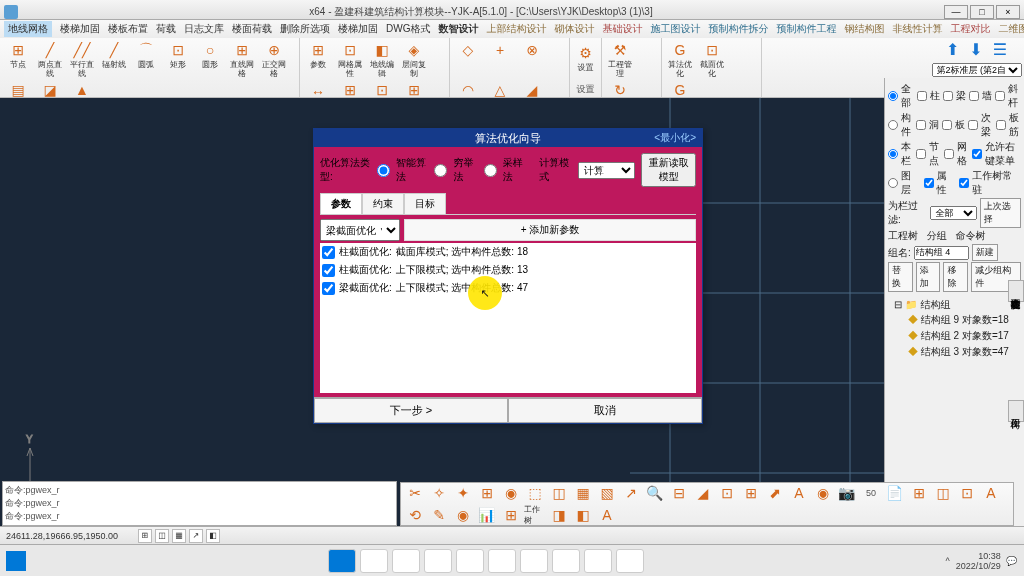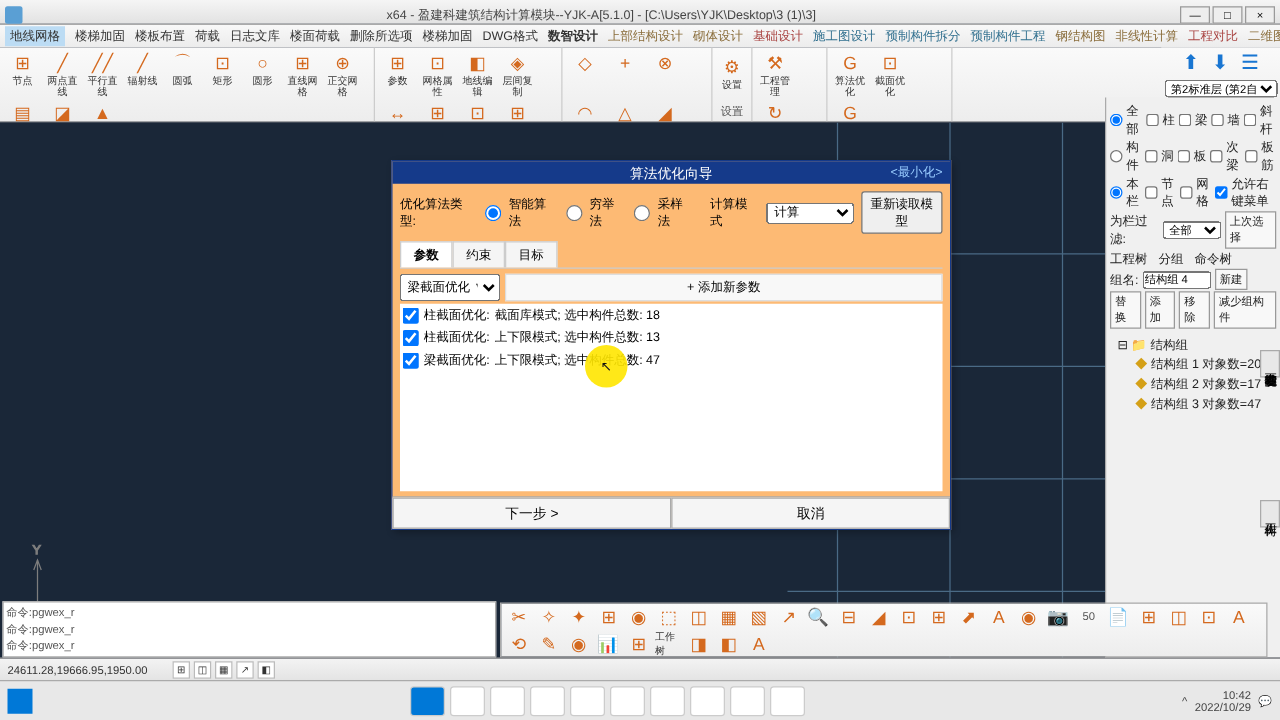--- a/index.html
+++ b/index.html
@@ -28,21 +28,21 @@
 .side{position:absolute;top:78px;right:0;width:140px;bottom:50px;background:#f0f0f0;border-left:1px solid #aaa;font-size:10px;color:#222;padding:3px}
 .side .shdr{background:linear-gradient(#e6e6e6,#d8d8d8);padding:2px 4px;font-weight:bold;margin-bottom:2px}
 .side .srow{display:flex;align-items:center;gap:3px;margin:1px 0}
 .side input[type=radio],.side input[type=checkbox]{width:10px;height:10px}
 .side select,.side input[type=text]{font-size:9px;width:50px;padding:0}
 .side .sbtn{font-size:9px;padding:1px 3px;border:1px solid #999;background:#f8f8f8;cursor:pointer}
 .side .tree{margin-top:6px;padding-left:6px}
 .side .tree .tn{padding:1px 0;padding-left:14px}
 .side .tree .tic{color:#d4a017}
 .side-tabs{position:absolute;right:0;top:200px;width:16px;writing-mode:vertical-rl;background:#e8e8e8;font-size:10px;padding:10px 1px;border:1px solid #aaa}
-.dialog{position:absolute;left:313px;top:128px;width:448px;background:#fdba74;border:1px solid #153a8a;box-shadow:2px 2px 6px rgba(0,0,0,0.3)}
+.dialog{position:absolute;left:313px;top:128px;width:390px;background:#be185d;border:1px solid #153a8a;box-shadow:2px 2px 6px rgba(0,0,0,0.3)}
 .dialog .dtitle{height:18px;background:#153a8a;color:#fff;display:flex;align-items:center;justify-content:center;font-size:11px;position:relative}
 .dialog .dtitle .dmin{position:absolute;right:6px;color:#9cf;font-size:10px;cursor:pointer}
 .dialog .dbody{padding:4px 6px}
 .dialog .drow{display:flex;align-items:center;gap:6px;font-size:10px;padding:2px 0}
 .dialog .dtabs{display:flex;border-bottom:1px solid #ccc;margin-top:4px}
 .dialog .dtab{padding:3px 10px;font-size:10px;border:1px solid #ccc;border-bottom:none;background:#f5f5f5;cursor:pointer}
 .dialog .dtab.act{background:#fff;font-weight:bold}
 .dialog .drow2{display:flex;gap:4px;margin-top:4px}
 .dialog .dsel{font-size:10px;padding:1px}
 .dialog .daddrow{text-align:center;padding:3px;background:#f8f8f8;border:1px solid #ddd;font-size:10px;cursor:pointer}
@@ -326,39 +326,47 @@
       <input type="radio" checked="" style="">
       <span>本栏</span>
     <input type="checkbox" style="">
       <span>节点</span>
     <input type="checkbox" style="">
       <span>网格</span>
     <input type="checkbox" checked="" style="">
       <span>允许右键菜单</span>
     </div>
   <div class="srow">
+      <input type="radio" style="">
+      <span>图层</span>
+    <input type="checkbox" checked="" style="">
+      <span>属性</span>
+    <input type="checkbox" checked="" style="">
+      <span>工作树常驻</span>
+    </div>
+  <div class="srow">
       <span>为栏过滤:</span>
       <select><option>全部</option></select>
       <span class="sbtn">上次选择</span>
     </div>
   <div class="srow"><span style="font-weight:normal">工程树</span>&nbsp;<span>分组</span>&nbsp;<span>命令树</span></div>
   <div class="srow">
       <span>组名:</span>
       <input type="text" style="width: 55px;" value="结构组 4">
       <span class="sbtn">新建</span>
     </div>
   <div class="srow">
     <span class="sbtn">替换</span>
     <span class="sbtn">添加</span>
     <span class="sbtn">移除</span>
     <span class="sbtn">减少组构件</span>
   </div>
   <div class="tree">
     <div>⊟ <span class="tic">📁</span> <span>结构组</span></div>
-    <div class="tn"><span class="tic">◆</span> <span>结构组 1 对象数=20</span></div>
+    <div class="tn"><span class="tic">◆</span> <span>结构组 9 对象数=18</span></div>
     <div class="tn"><span class="tic">◆</span> <span>结构组 2 对象数=17</span></div>
     <div class="tn"><span class="tic">◆</span> <span>结构组 3 对象数=47</span></div>
   </div>
 </div>
 
 <div class="side-tabs" style="top:280px">更多功能在右键</div>
 <div class="side-tabs" style="top:400px">工作树</div>
 
 <div class="dialog">
   <div class="dtitle">
@@ -478,18 +486,18 @@
       <span></span>
       <span></span>
       <span></span>
       <span></span>
       <span></span>
       <span></span>
   </div>
   <div class="tray">
     <span>^</span>
     <div style="text-align:right">
-        <div>10:42</div>
+        <div>10:38</div>
         <div>2022/10/29</div>
       </div>
     <span>💬</span>
   </div>
 </div>
 
 </body></html>

